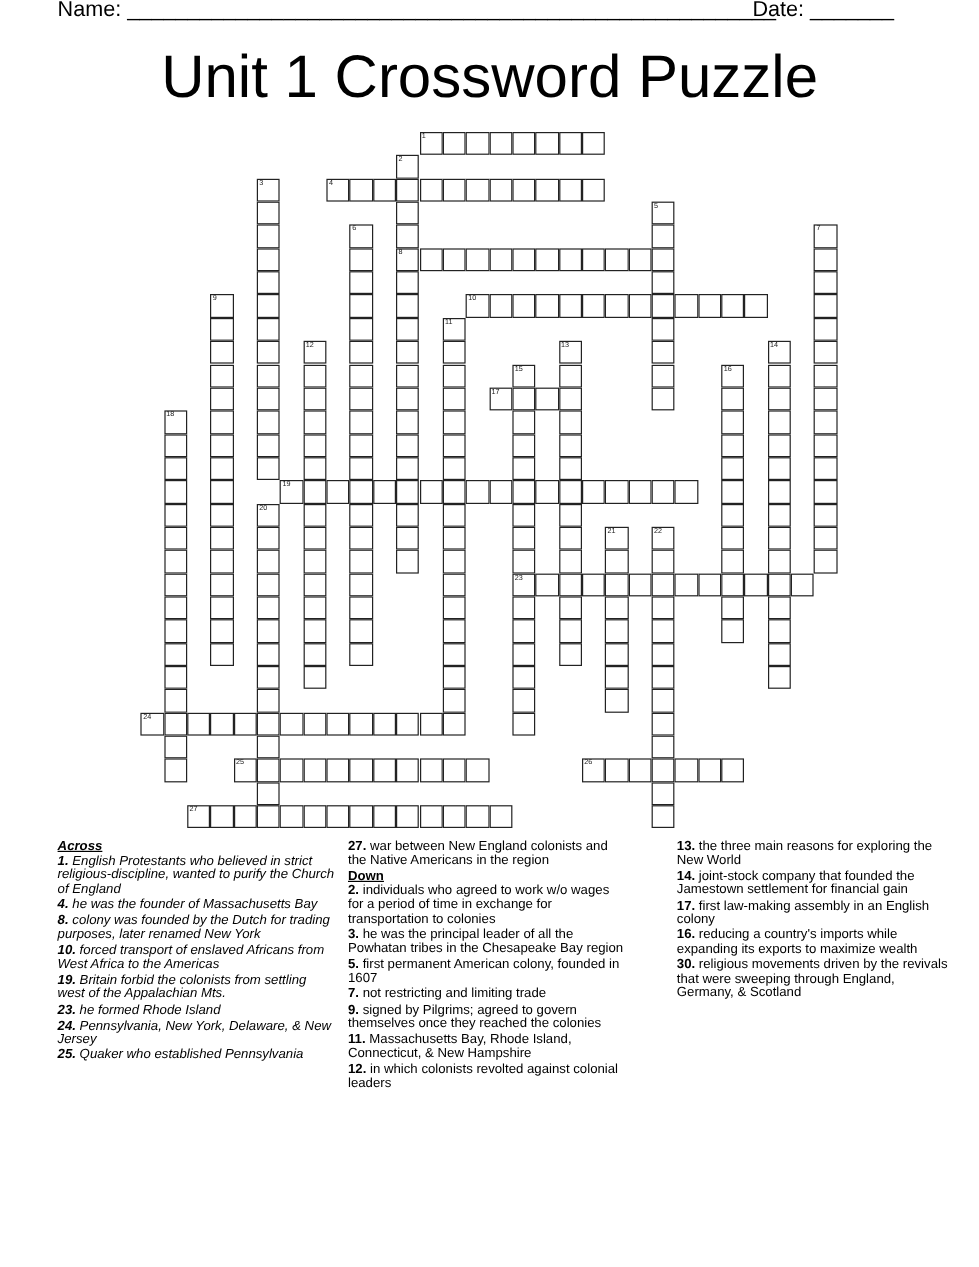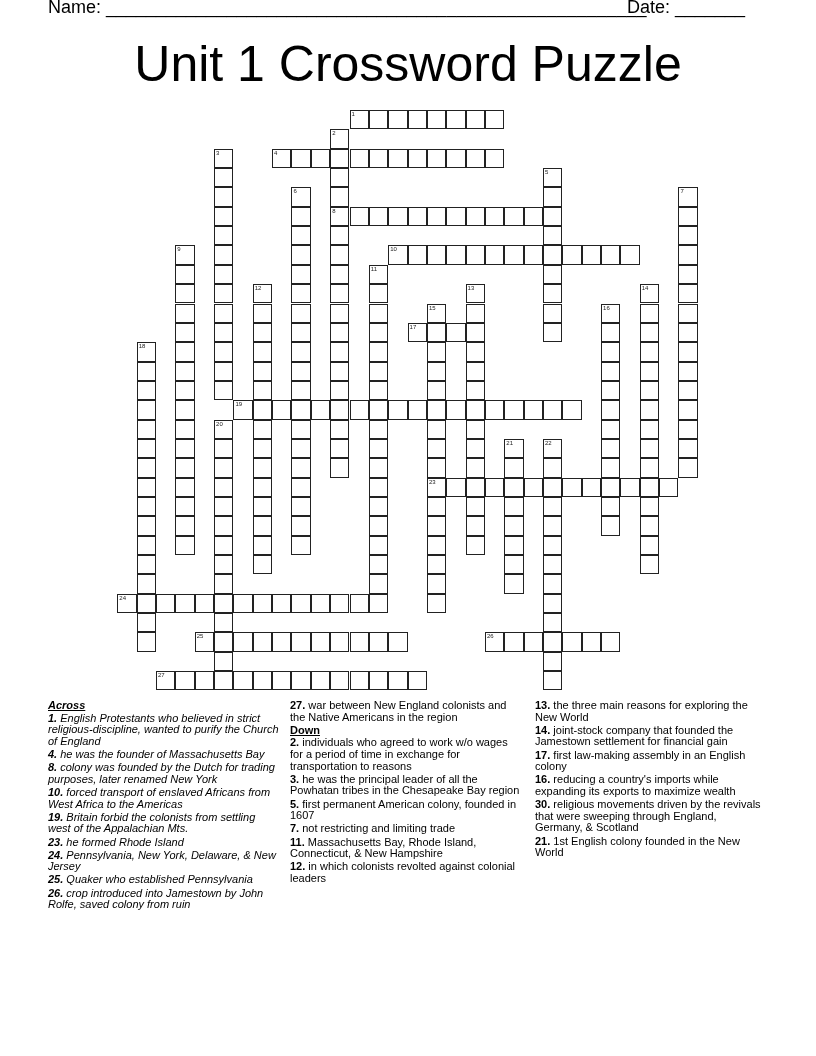--- a/index.html
+++ b/index.html
@@ -417,35 +417,34 @@
   <div class="clue-col" style="left:48px;font-style:italic;">
     <div class="clue-head">Across</div>
     <div class="clue"><b>1.</b><span> English Protestants who believed in strict religious-discipline, wanted to purify the Church of England</span></div>
     <div class="clue"><b>4.</b><span> he was the founder of Massachusetts Bay</span></div>
     <div class="clue"><b>8.</b><span> colony was founded by the Dutch for trading purposes, later renamed New York</span></div>
     <div class="clue"><b>10.</b><span> forced transport of enslaved Africans from West Africa to the Americas</span></div>
     <div class="clue"><b>19.</b><span> Britain forbid the colonists from settling west of the Appalachian Mts.</span></div>
     <div class="clue"><b>23.</b><span> he formed Rhode Island</span></div>
     <div class="clue"><b>24.</b><span> Pennsylvania, New York, Delaware, &amp; New Jersey</span></div>
     <div class="clue"><b>25.</b><span> Quaker who established Pennsylvania</span></div>
-    <div class="clue"><b>26.</b><span> crop introduced into Jamestown by John Rolfe, saved colony from ruin</span></div>
   </div>
 
   <div class="clue-col" style="left:290px;">
     <div class="clue"><b>27.</b><span> war between New England colonists and the Native Americans in the region</span></div>
     <div class="clue-head">Down</div>
-    <div class="clue"><b>2.</b><span> individuals who agreed to work w/o wages for a period of time in exchange for transportation to reasons</span></div>
+    <div class="clue"><b>2.</b><span> individuals who agreed to work w/o wages for a period of time in exchange for transportation to colonies</span></div>
     <div class="clue"><b>3.</b><span> he was the principal leader of all the Powhatan tribes in the Chesapeake Bay region</span></div>
     <div class="clue"><b>5.</b><span> first permanent American colony, founded in 1607</span></div>
     <div class="clue"><b>7.</b><span> not restricting and limiting trade</span></div>
+    <div class="clue"><b>9.</b><span> signed by Pilgrims; agreed to govern themselves once they reached the colonies</span></div>
     <div class="clue"><b>11.</b><span> Massachusetts Bay, Rhode Island, Connecticut, &amp; New Hampshire</span></div>
     <div class="clue"><b>12.</b><span> in which colonists revolted against colonial leaders</span></div>
   </div>
 
-  <div class="clue-col" style="left:535px;">
+  <div class="clue-col" style="left:564px;">
     <div class="clue"><b>13.</b><span> the three main reasons for exploring the New World</span></div>
     <div class="clue"><b>14.</b><span> joint-stock company that founded the Jamestown settlement for financial gain</span></div>
     <div class="clue"><b>17.</b><span> first law-making assembly in an English colony</span></div>
     <div class="clue"><b>16.</b><span> reducing a country's imports while expanding its exports to maximize wealth</span></div>
     <div class="clue"><b>30.</b><span> religious movements driven by the revivals that were sweeping through England, Germany, &amp; Scotland</span></div>
-    <div class="clue"><b>21.</b><span> 1st English colony founded in the New World</span></div>
   </div>
 </div>
 
 </body></html>

